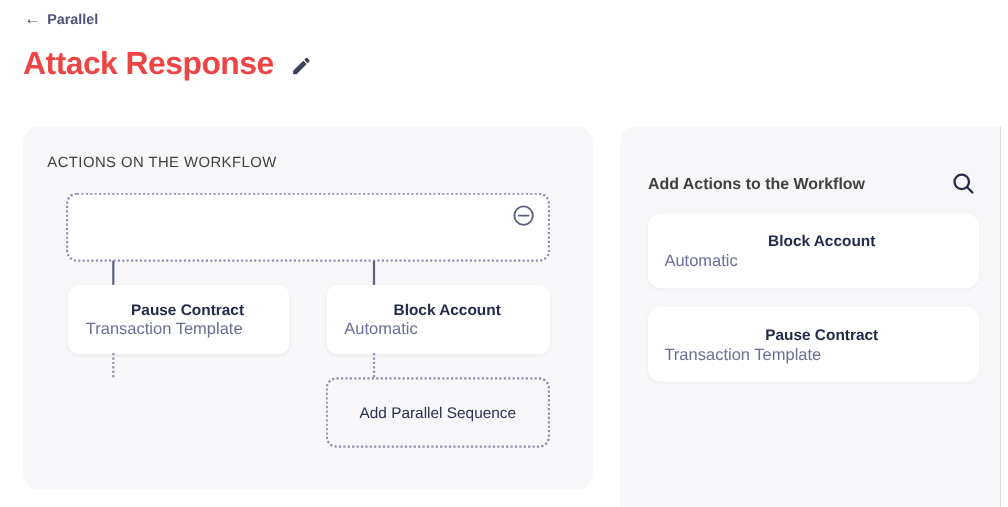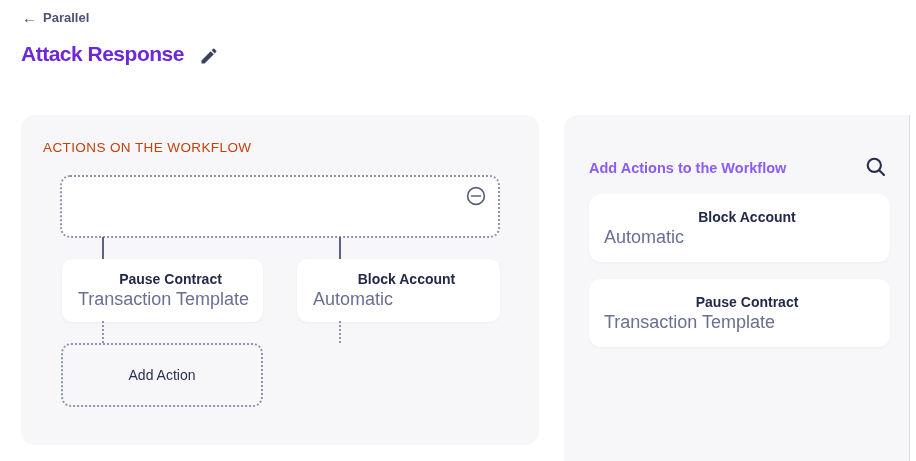--- a/index.html
+++ b/index.html
@@ -17,36 +17,36 @@
     display: flex; align-items: center; gap: 6px;
     font-size: 13px; font-weight: 700; color: #4d5275;
     cursor: pointer; text-decoration: none;
   }
   .back-arrow { font-size: 15px; font-weight: 400; line-height: 1; color: #4d5275; }
   .page-title-row {
     position: absolute; left: 21px; top: 42px;
     display: flex; align-items: center; gap: 15px;
   }
   .page-title {
-    font-size: 21px; font-weight: 800; letter-spacing: -0.5px;
-    color: #6d28d9;
+    font-size: 29px; font-weight: 800; letter-spacing: -0.5px;
+    color: #ef4444;
   }
   .edit-icon { width: 20px; height: 20px; margin-top: 3px; cursor: pointer; }
   .edit-icon svg { display: block; width: 100%; height: 100%; fill: #3c415f; }
 
   
   .workflow-panel {
     position: absolute; left: 21px; top: 115px;
     width: 518px; height: 330px;
     background: #f7f7f9; border-radius: 14px;
   }
   .workflow-label {
     position: absolute; left: 22px; top: 25px;
     font-size: 13.5px; font-weight: 500; letter-spacing: 0.4px;
-    color: #c2410c;
+    color: #404040;
   }
   .trigger-box {
     position: absolute; left: 39px; top: 60px;
     width: 440px; height: 63px;
     background: #ffffff;
     border: 2px dotted #8f92ae; border-radius: 10px;
   }
   .remove-btn {
     position: absolute; top: 9px; right: 12px;
     width: 20px; height: 20px; cursor: pointer;
@@ -70,21 +70,21 @@
     position: absolute; top: 144px; height: 63px;
     background: #ffffff; border-radius: 10px;
     box-shadow: 0 1px 3px rgba(25,28,60,0.05);
     display: flex; flex-direction: column; justify-content: center;
     padding-left: 16px; gap: 2px; cursor: pointer;
   }
   .node-card.n1 { left: 41px;  width: 201px; }
   .node-card.n2 { left: 276px; width: 203px; }
 
   .card-title { font-size: 14px; font-weight: 700; color: #23294a; text-align: center; }
-  .card-sub   { font-size: 18px; font-weight: 400; color: #6a6f93; }
+  .card-sub   { font-size: 15px; font-weight: 400; color: #6a6f93; }
 
   .add-box {
     position: absolute; top: 228px; height: 64px;
     border: 2px dotted #8f92ae; border-radius: 10px;
     display: flex; align-items: center; justify-content: center;
     cursor: pointer;
   }
   .add-box.b1 { left: 40px;  width: 202px; }
   .add-box.b2 { left: 275px; width: 204px; }
   .add-box-label { font-size: 14px; font-weight: 500; color: #2b3052; }
@@ -92,21 +92,21 @@
   
   .actions-panel {
     position: absolute; left: 564px; top: 115px;
     width: 346px; height: 346px;
     background: #f7f7f9;
     border-radius: 14px 0 0 0;
     border-right: 1px solid #dddde3;
   }
   .actions-title {
     position: absolute; left: 25px; top: 45px;
-    font-size: 14.5px; font-weight: 700; color: #8b5cf6;
+    font-size: 14.5px; font-weight: 700; color: #404040;
   }
   .search-btn {
     position: absolute; right: 22px; top: 41px;
     width: 22px; height: 22px; cursor: pointer;
   }
   .search-btn svg { display: block; width: 100%; height: 100%; }
 
   .action-card {
     position: absolute; left: 25px; width: 301px; height: 68px;
     background: #ffffff; border-radius: 12px;
@@ -154,22 +154,22 @@
     <div class="card-sub">Transaction Template</div>
   </div>
   <div class="node-card n2">
     <div class="card-title">Block Account</div>
     <div class="card-sub">Automatic</div>
   </div>
 
   <div class="conn-dotted c1"></div>
   <div class="conn-dotted c2"></div>
 
-  <div class="add-box b1">
-    <span class="add-box-label">Add Action</span>
+  <div class="add-box b2">
+    <span class="add-box-label">Add Parallel Sequence</span>
   </div>
 </section>
 
 <aside class="actions-panel">
   <div class="actions-title">Add Actions to the Workflow</div>
 
   <span class="search-btn">
     <svg viewBox="0 0 22 22">
       <circle cx="9.3" cy="9.3" r="6.6" fill="none" stroke="#262c4d" stroke-width="2.1"></circle>
       <line x1="14.2" y1="14.2" x2="19" y2="19" stroke="#262c4d" stroke-width="2.1" stroke-linecap="round"></line>

